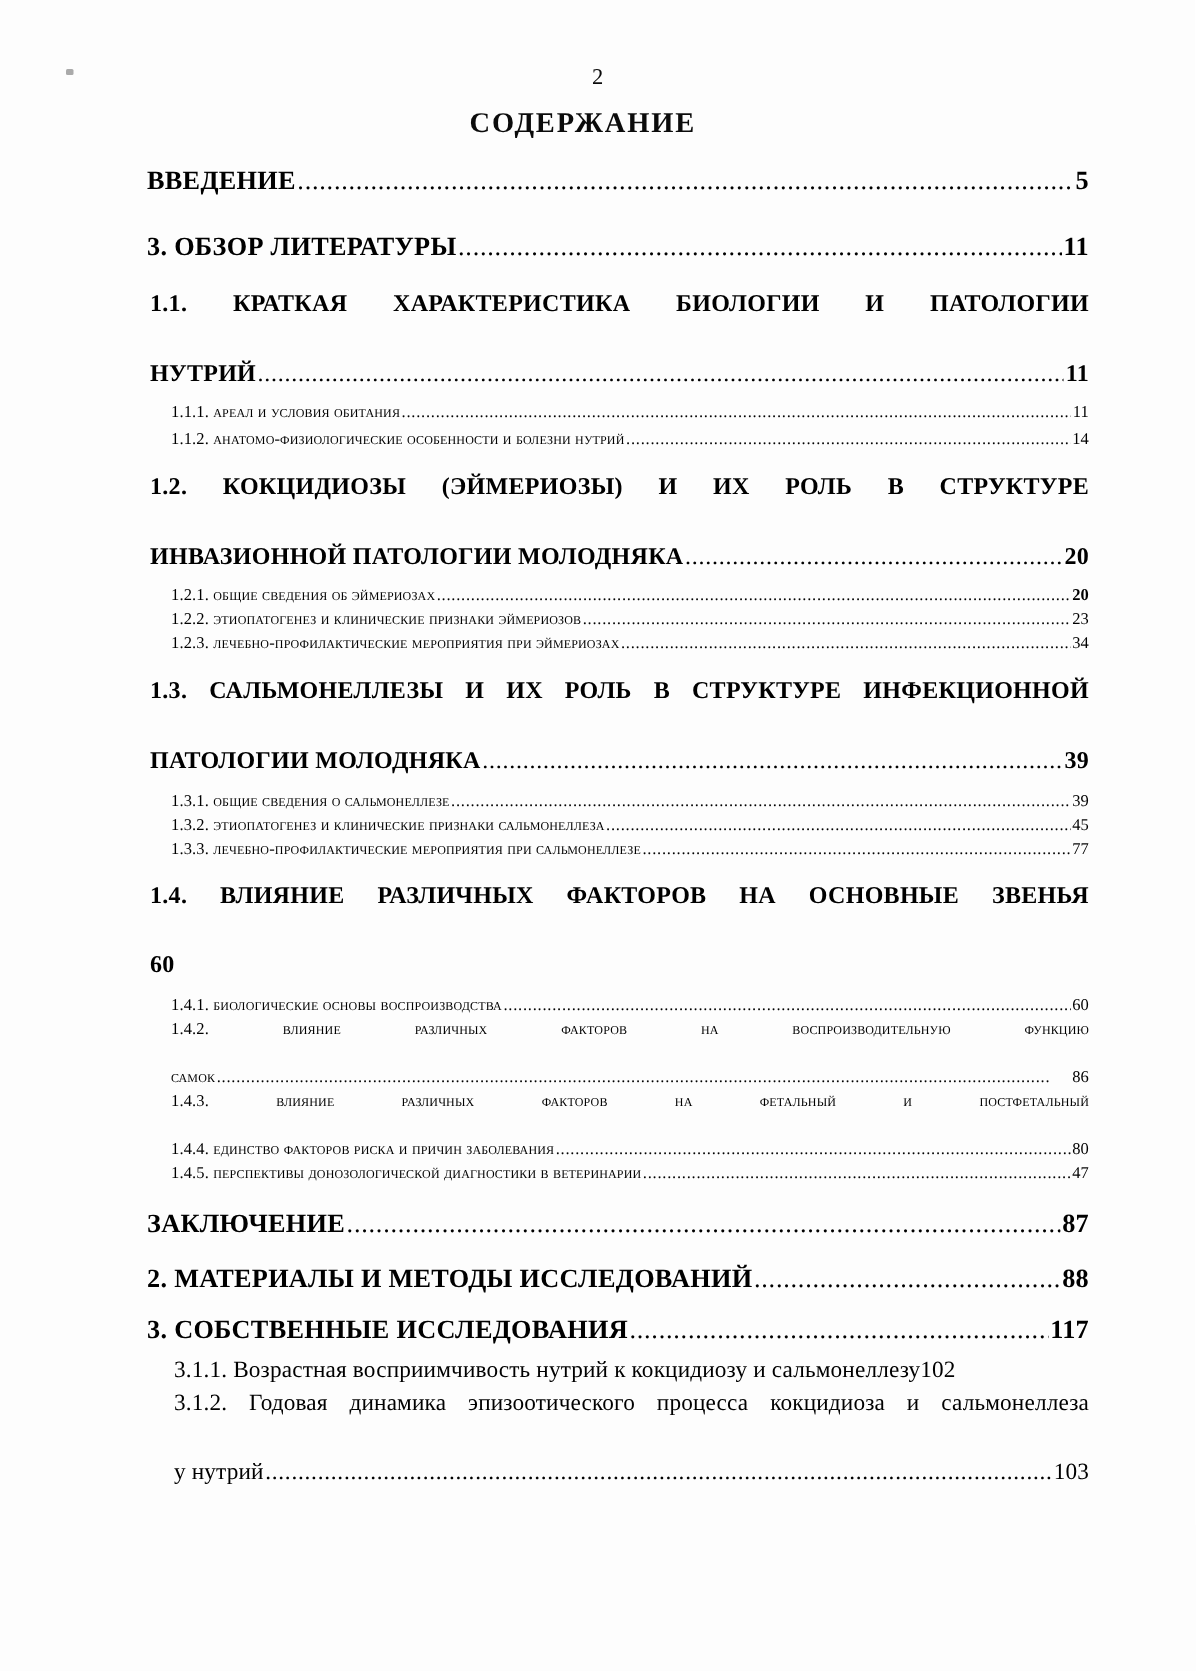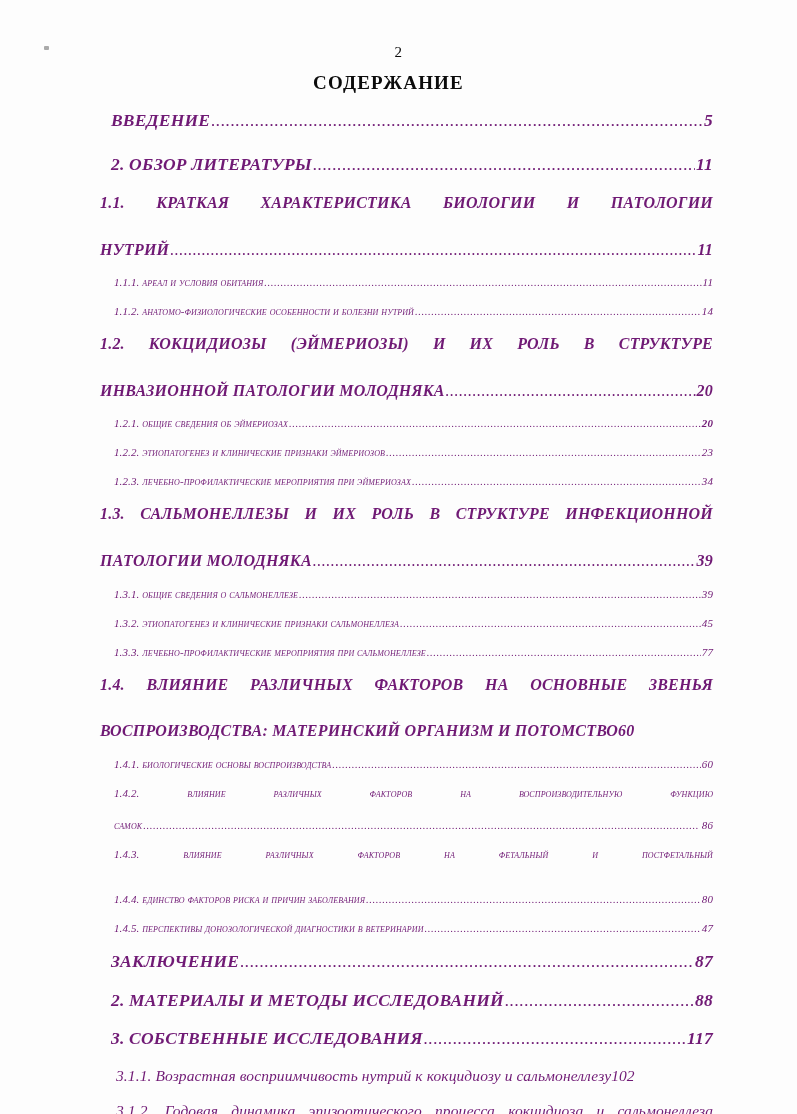--- a/index.html
+++ b/index.html
@@ -51,27 +51,26 @@
   }
   #toc {
     position: absolute;
     left: 98px;
     top: 108px;
     width: 628px;
   }
 
   .entry {
     display: block;
-    margin: 13px;
+    margin: 0;
     padding: 0;
     text-align: justify;
     text-justify: inter-word;
     line-height: 1.46;
-    color: #701a75;
-    font-style: italic;
+    color: #000000;
   }
   .entry + .entry { margin-top: 0; }
 
   
   .lvl1 {
     font-weight: bold;
     font-size: 17.5px;
     letter-spacing: .2px;
     margin-top: 13px;
   }
@@ -154,21 +153,21 @@
   <div id="toc">
       <div class="entry lvl1" style="margin-top: 0px;">
         <div class="row">
           <span class="txt">ВВЕДЕНИЕ</span>
           <span class="leader"></span>
           <span class="pg b">5</span>
         </div>
       </div>
       <div class="entry lvl1" style="margin-top: 18px;">
         <div class="row">
-          <span class="txt">2. ОБЗОР ЛИТЕРАТУРЫ</span>
+          <span class="txt">3. ОБЗОР ЛИТЕРАТУРЫ</span>
           <span class="leader"></span>
           <span class="pg b">11</span>
         </div>
       </div>
       <div class="entry lvl2" style="margin-top: 14px;">
         <div class="stretch">1.1.  КРАТКАЯ  ХАРАКТЕРИСТИКА  БИОЛОГИИ  И  ПАТОЛОГИИ</div>
         <div class="row">
           <span class="txt">НУТРИЙ</span>
           <span class="leader"></span>
           <span class="pg b">11</span>
@@ -242,21 +241,20 @@
       <div class="entry lvl3">
         <div class="row">
           <span class="txt">1.3.3. Лечебно-профилактические мероприятия при сальмонеллезе</span>
           <span class="leader"></span>
           <span class="pg r">77</span>
         </div>
       </div>
       <div class="entry lvl2" style="margin-top: 12px;">
         <div class="stretch">1.4.  ВЛИЯНИЕ  РАЗЛИЧНЫХ  ФАКТОРОВ  НА  ОСНОВНЫЕ  ЗВЕНЬЯ</div>
         <div class="row nodots">
-          <span class="txt">ВОСПРОИЗВОДСТВА: МАТЕРИНСКИЙ ОРГАНИЗМ И ПОТОМСТВО</span>
           <span class="pg b">60</span>
         </div>
       </div>
       <div class="entry lvl3" style="margin-top: 6px;">
         <div class="row">
           <span class="txt">1.4.1. Биологические основы воспроизводства</span>
           <span class="leader"></span>
           <span class="pg r">60</span>
         </div>
       </div>

